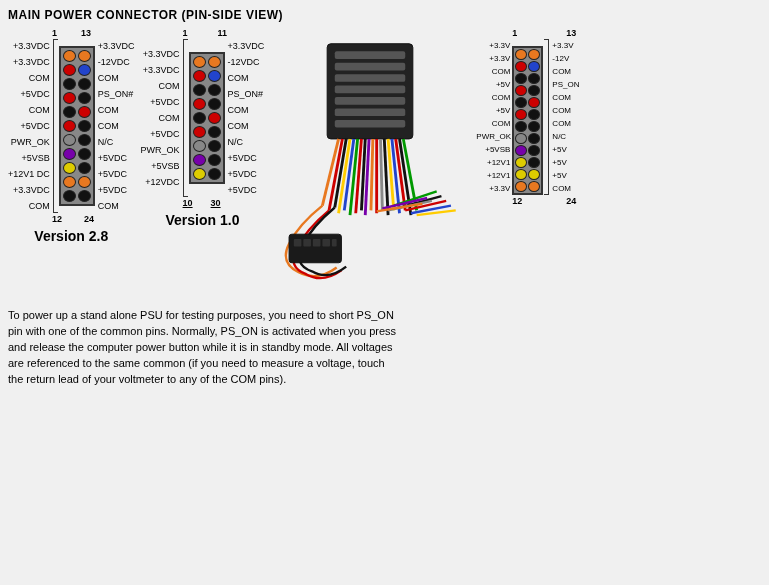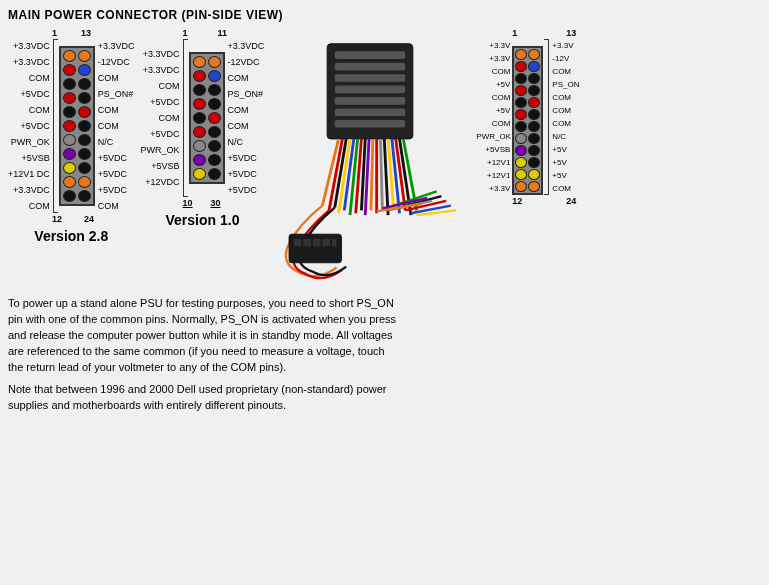--- a/index.html
+++ b/index.html
@@ -112,21 +112,21 @@
       flex: 0 0 200px;
       display: flex;
       align-items: center;
       justify-content: center;
       position: relative;
       overflow: hidden;
     }
 
     
     .description {
-      margin-top: 4px;
+      margin-top: 16px;
       font-size: 11px;
       line-height: 1.45;
       max-width: 390px;
       color: #000;
     }
     .desc-note {
       margin-top: 6px;
       font-size: 11px;
       line-height: 1.45;
       max-width: 390px;
@@ -471,21 +471,20 @@
             <span>12</span>
             <span>24</span>
           </div>
         </div>
       </div>
   </div>
 
   <div class="bottom-section">
     <div style="max-width:400px;">
       <div class="description">To power up a stand alone PSU for testing purposes, you need to short PS_ON pin with one of the common pins. Normally, PS_ON is activated when you press and release the computer power button while it is in standby mode. All voltages are referenced to the same common (if you need to measure a voltage, touch the return lead of your voltmeter to any of the COM pins).</div>
-      <div class="desc-note">Note that between 1996 and 2000 Dell used proprietary (non-standard) power supplies and motherboards with entirely different pinouts.</div>
     </div>
   </div>
 </div>
 
 <style>
   .right-side {
     position: relative;
   }
   
   .right-diagram-proper {

